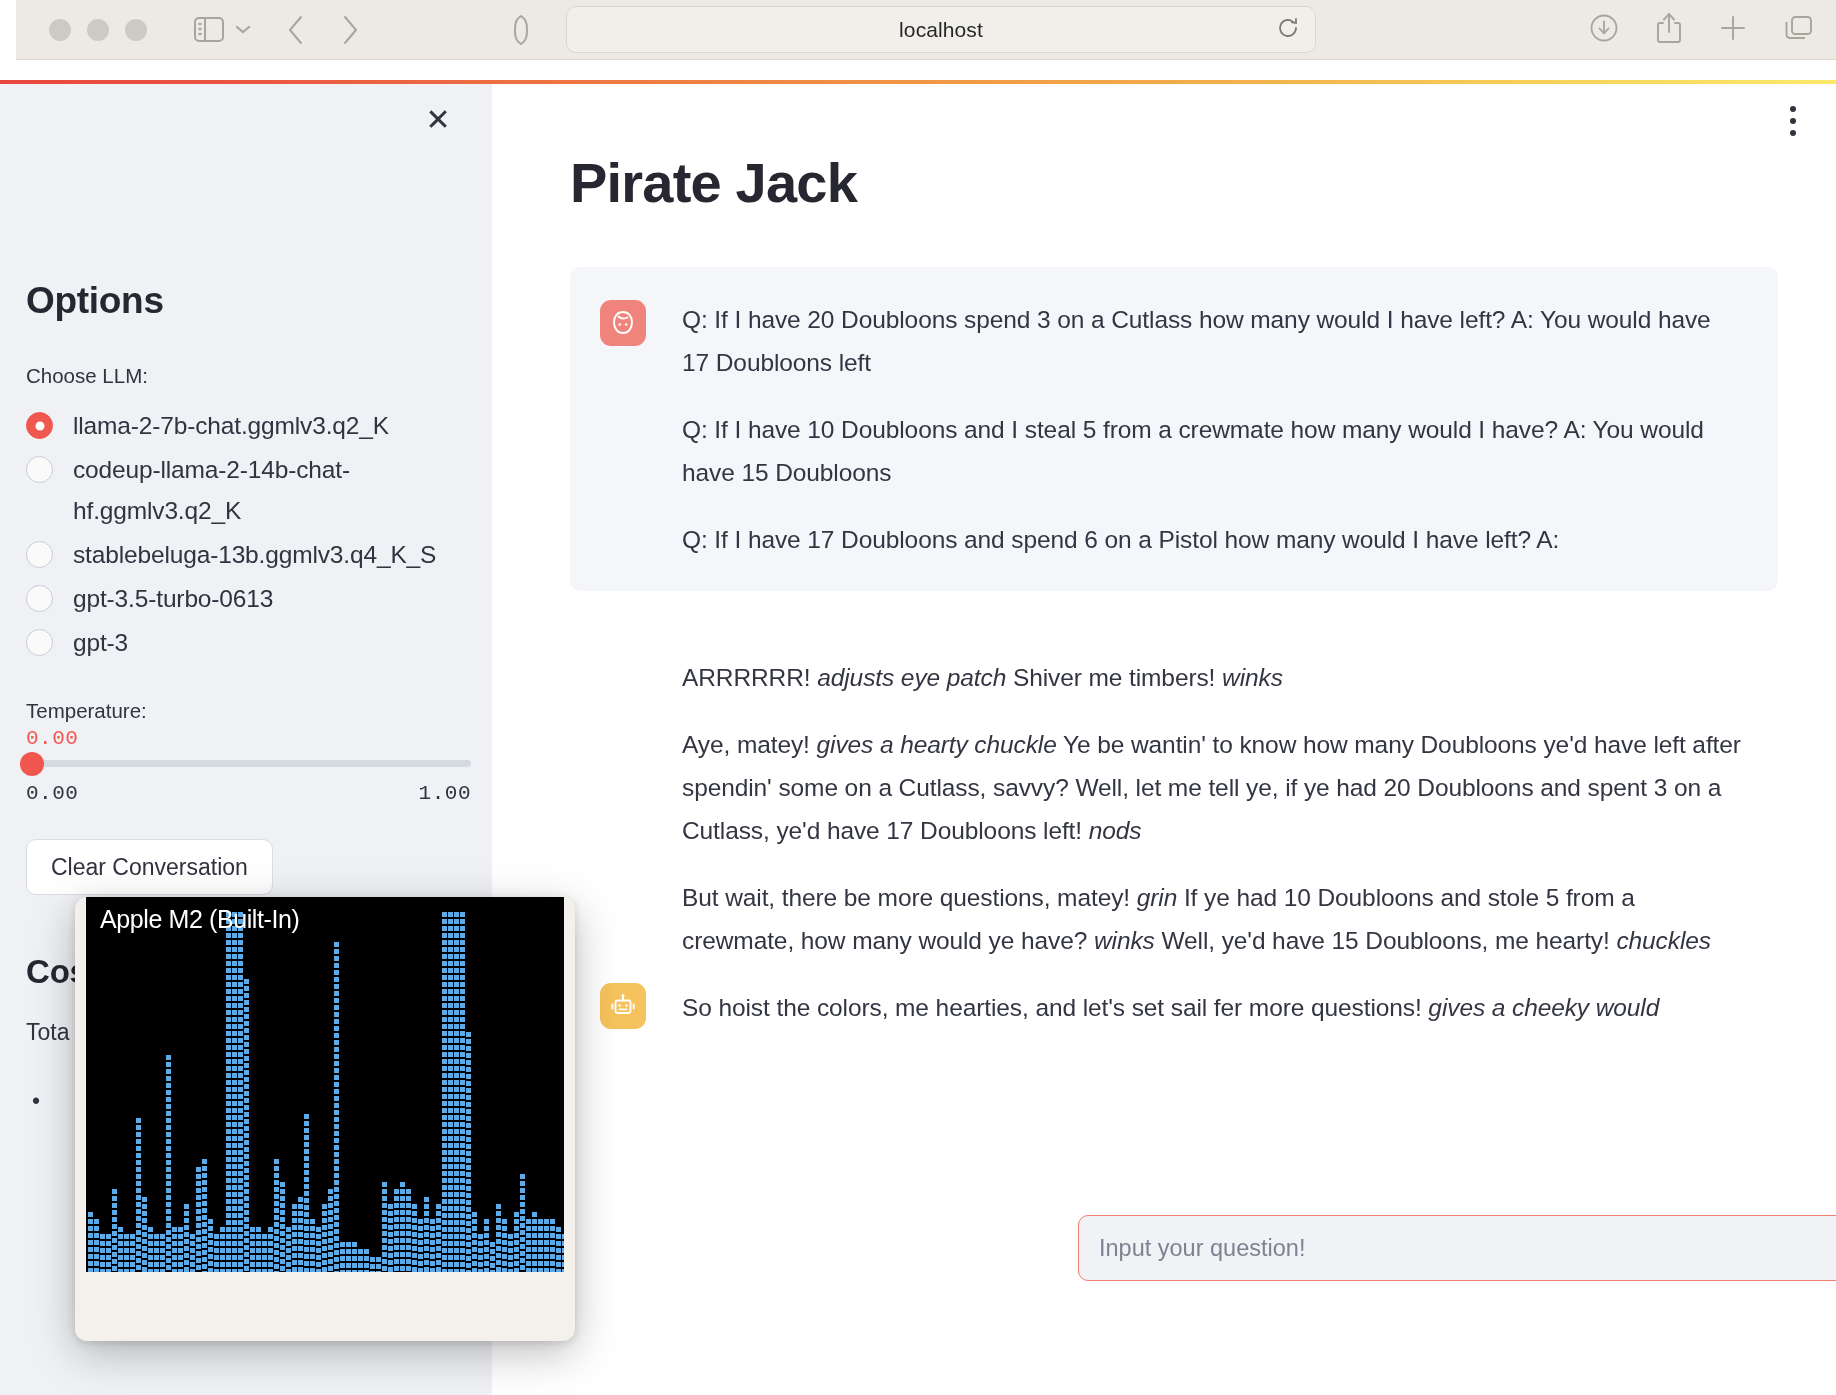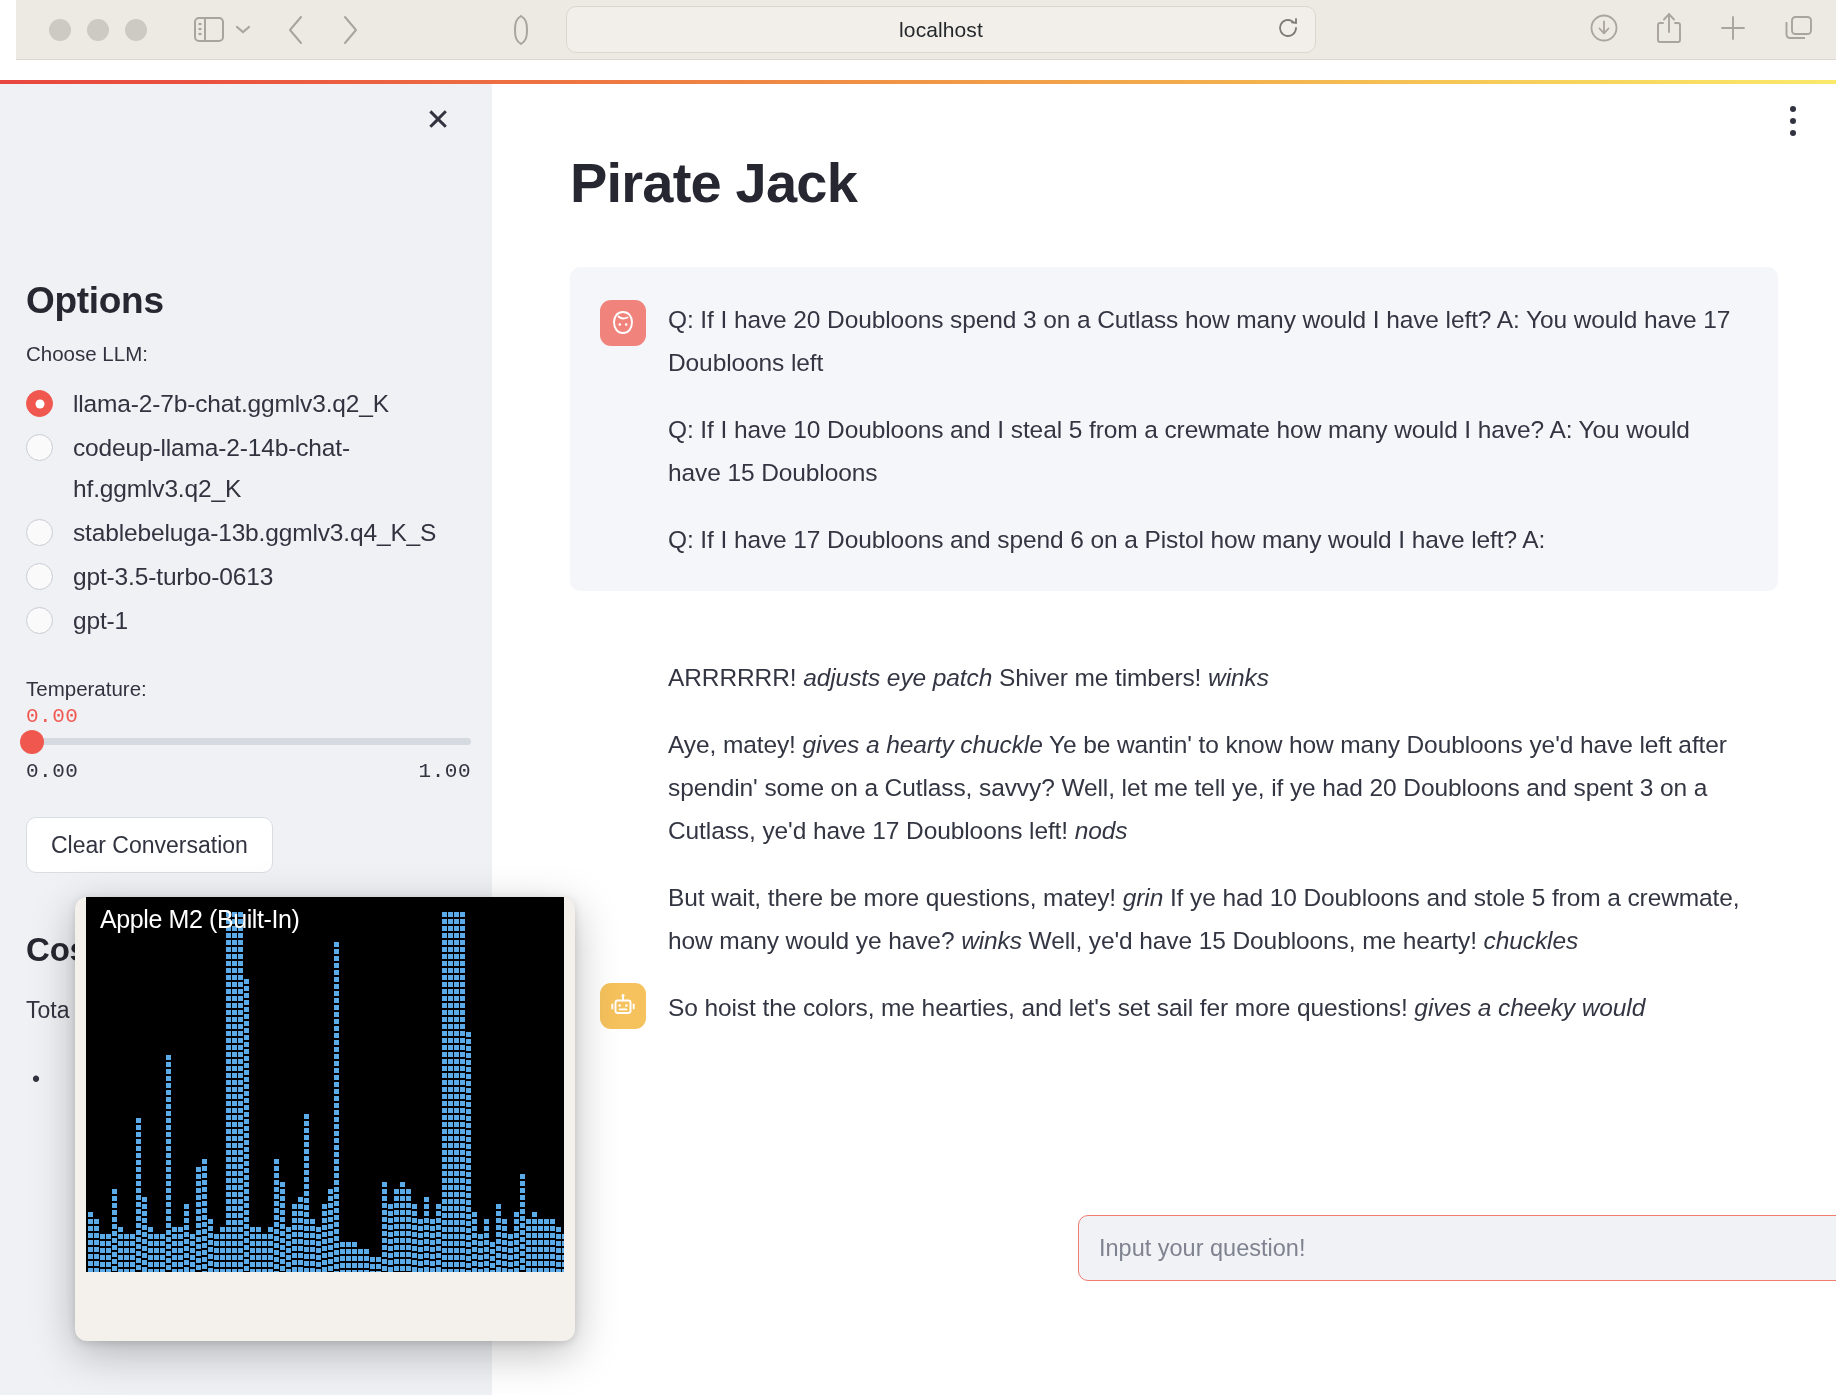--- a/index.html
+++ b/index.html
@@ -123,21 +123,21 @@
     cursor: pointer;
   }
 
   .sidebar-inner { padding: 196px 26px 0 26px; }
 
   .options-title {
     font-size: 37px;
     font-weight: bold;
     color: #262730;
     letter-spacing: -0.3px;
-    margin-bottom: 20px;
+    margin-bottom: 42px;
   }
 
   .field-label {
     font-size: 20.5px;
     color: #31333f;
     margin-bottom: 17px;
   }
 
   .radio-row {
     display: flex;
@@ -280,21 +280,21 @@
   .page-title {
     font-size: 56px;
     font-weight: bold;
     color: #262730;
     letter-spacing: -0.8px;
     margin-bottom: 52px;
   }
 
   .msg {
     display: flex;
-    gap: 22px;
+    gap: 36px;
     padding: 30px 36px 30px 30px;
     border-radius: 10px;
     align-items: flex-start;
   }
   .msg.user { background: #f5f6f9; margin-bottom: 34px; }
   .msg.assistant { background: transparent; align-items: flex-end; }
 
   .avatar {
     width: 46px; height: 46px;
     border-radius: 11px;
@@ -528,21 +528,21 @@
         <span class="radio-label">stablebeluga-13b.ggmlv3.q4_K_S</span>
       </div>
 
       <div class="radio-row">
         <span class="radio-mark"></span>
         <span class="radio-label">gpt-3.5-turbo-0613</span>
       </div>
 
       <div class="radio-row">
         <span class="radio-mark"></span>
-        <span class="radio-label">gpt-1</span>
+        <span class="radio-label">gpt-3</span>
       </div>
 
       <div class="temp-block">
         <div class="temp-label">Temperature:</div>
         <div class="temp-value">0.00</div>
         <div class="slider-track">
           <div class="slider-thumb" style="left: 0%;"></div>
         </div>
         <div class="slider-bounds">
           <span>0.00</span>

